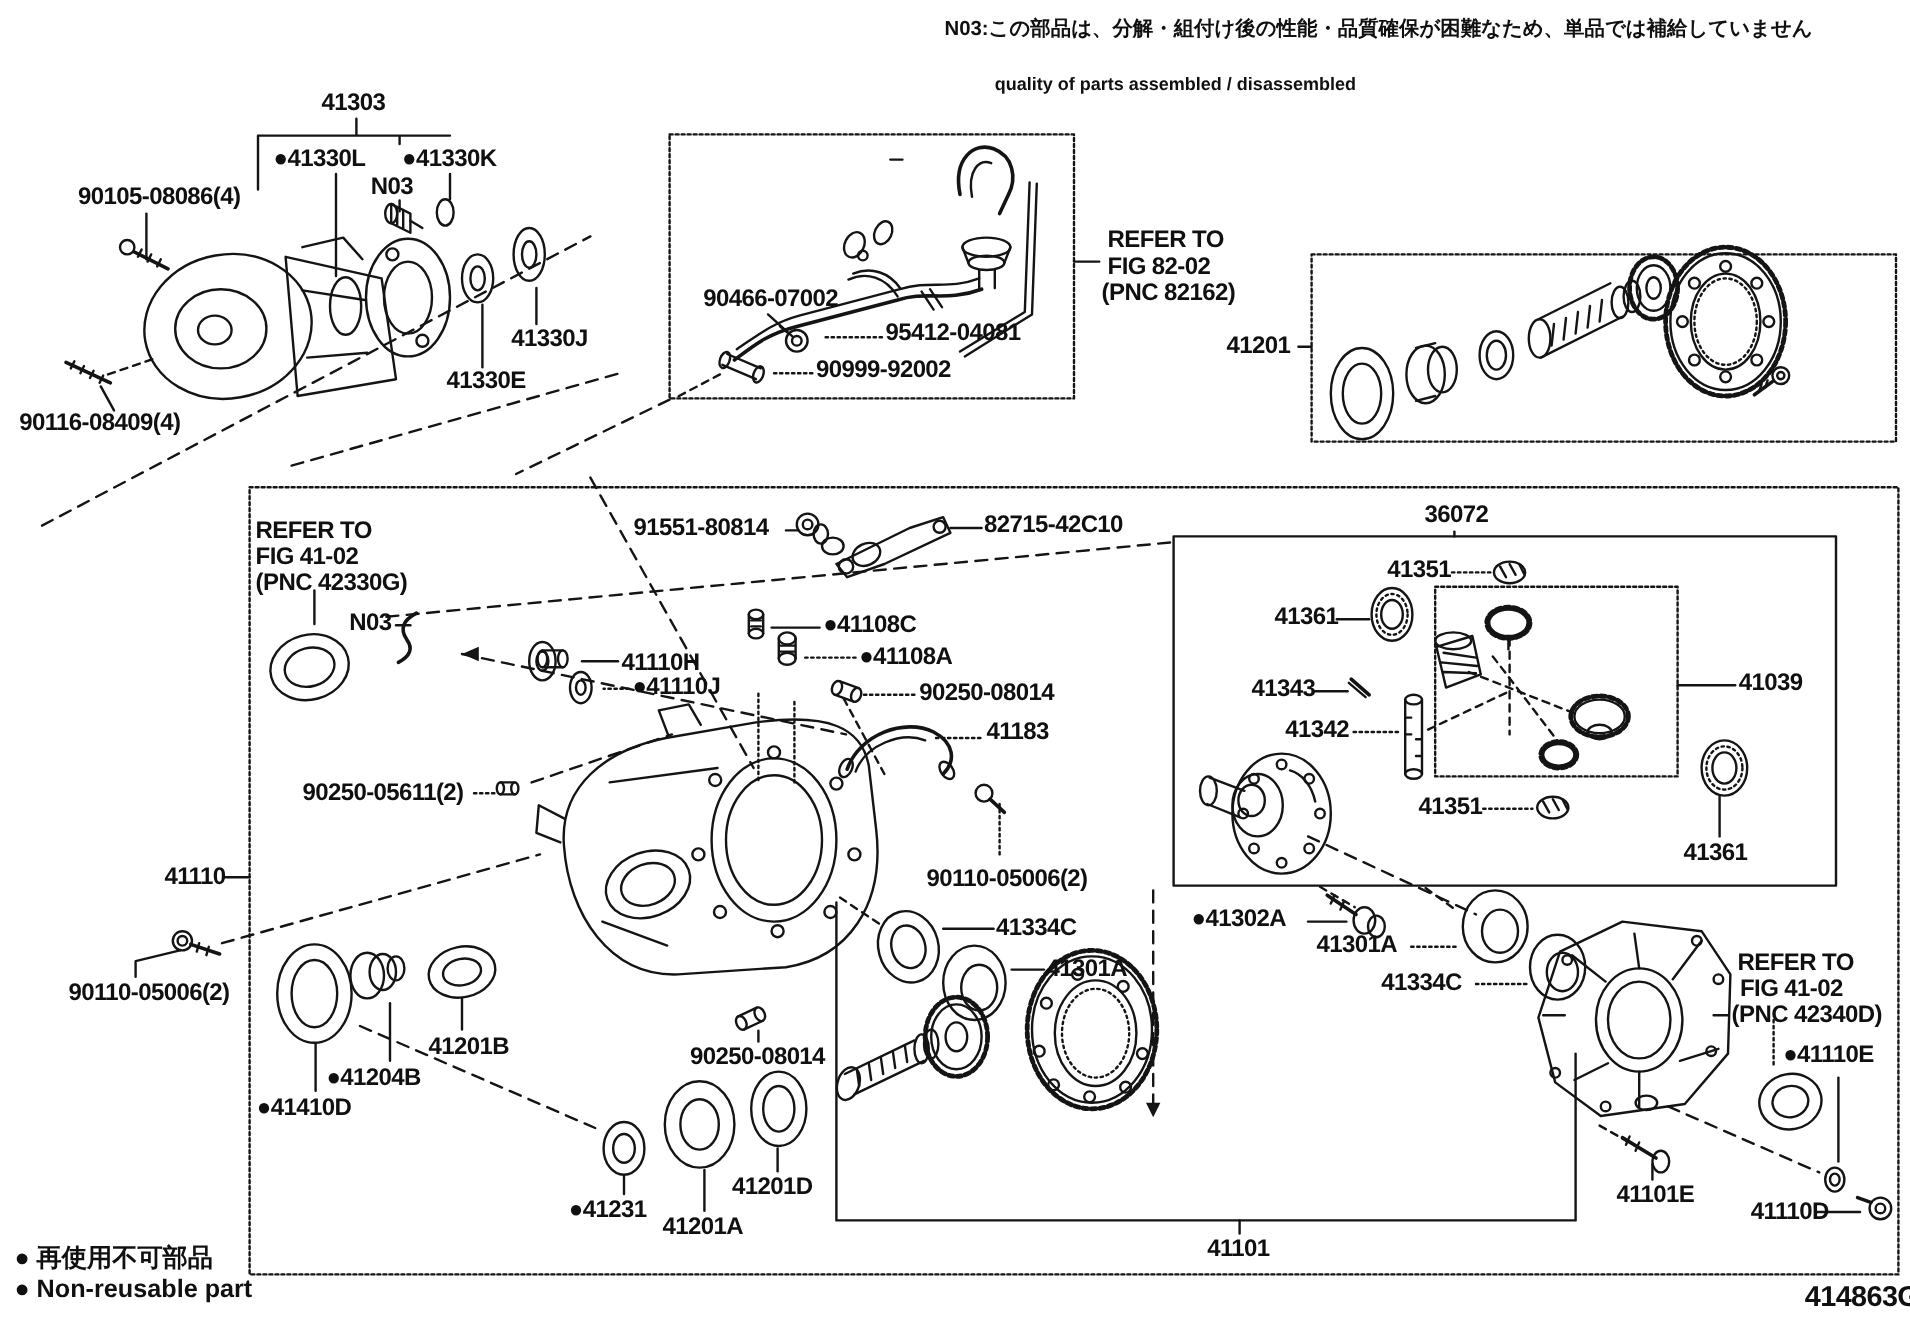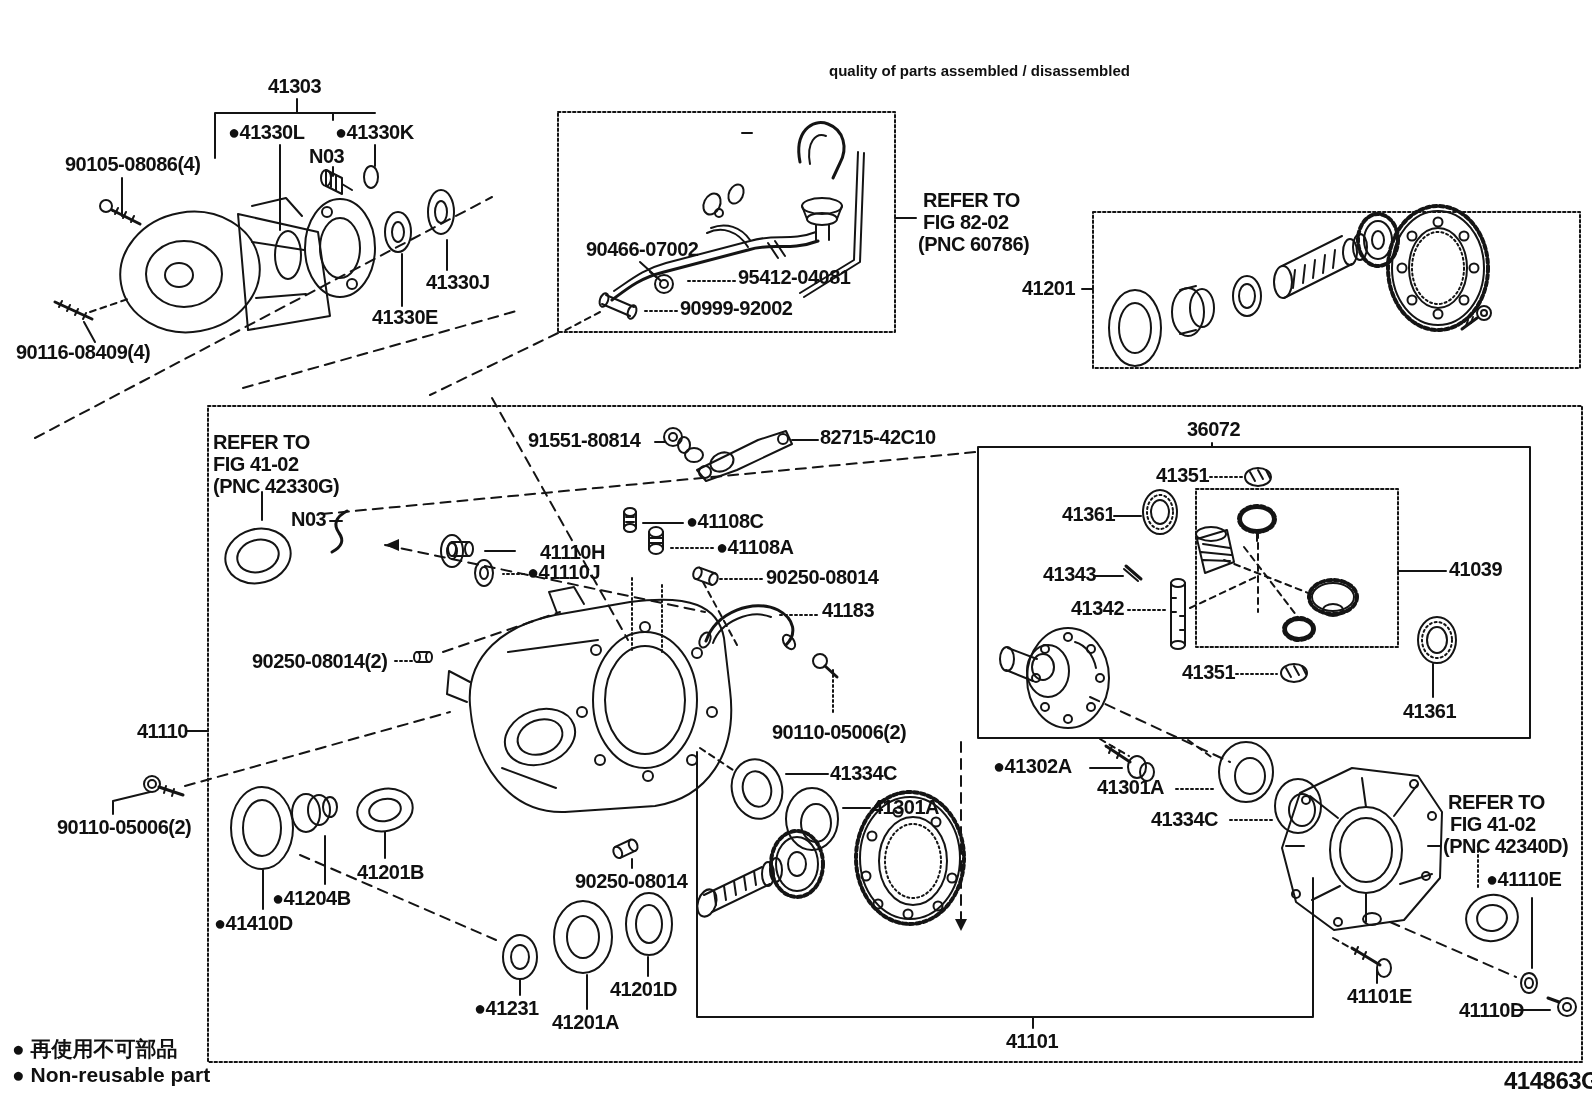--- a/index.html
+++ b/index.html
@@ -388,52 +388,53 @@
     <path d="M1197,539 L1227,530 L1234,562 L1205,573 Z M1203,544 L1230,548 M1201,552 L1231,555 M1203,560 L1230,561"></path>
     <ellipse cx="1211" cy="534" rx="15" ry="7"></ellipse>
     <ellipse class="teeth" cx="1333" cy="597" rx="24" ry="17"></ellipse>
         <ellipse cx="1333" cy="597" rx="21" ry="14"></ellipse>
     <ellipse cx="1333" cy="610" rx="10" ry="6"></ellipse>
     <ellipse class="teeth" cx="1299" cy="629" rx="15" ry="11"></ellipse>
         <ellipse cx="1299" cy="629" rx="13" ry="9"></ellipse>
   </g>
 </svg>
 
+  <div class="lbl note" style="left:787px;top:15px">N03:この部品は、分解・組付け後の性能・品質確保が困難なため、単品では補給していません</div>
   <div class="lbl note-en" style="left:829px;top:63px">quality of parts assembled / disassembled</div>
 
   <div class="lbl" style="left:268px;top:76px">41303</div>
   <div class="lbl" style="left:228px;top:122px">●41330L</div>
   <div class="lbl" style="left:335px;top:122px">●41330K</div>
   <div class="lbl" style="left:309px;top:146px">N03</div>
   <div class="lbl" style="left:65px;top:154px">90105-08086(4)</div>
   <div class="lbl" style="left:16px;top:342px">90116-08409(4)</div>
   <div class="lbl" style="left:426px;top:272px">41330J</div>
   <div class="lbl" style="left:372px;top:307px">41330E</div>
 
   <div class="lbl" style="left:586px;top:239px">90466-07002</div>
   <div class="lbl" style="left:738px;top:267px">95412-04081</div>
   <div class="lbl" style="left:680px;top:298px">90999-92002</div>
   <div class="lbl" style="left:923px;top:190px">REFER TO</div>
   <div class="lbl" style="left:923px;top:212px">FIG 82-02</div>
-  <div class="lbl" style="left:918px;top:234px">(PNC 60786)</div>
+  <div class="lbl" style="left:918px;top:234px">(PNC 82162)</div>
 
   <div class="lbl" style="left:1022px;top:278px">41201</div>
 
   <div class="lbl" style="left:213px;top:432px">REFER TO</div>
   <div class="lbl" style="left:213px;top:454px">FIG 41-02</div>
   <div class="lbl" style="left:213px;top:476px">(PNC 42330G)</div>
   <div class="lbl" style="left:291px;top:509px">N03</div>
   <div class="lbl" style="left:528px;top:430px">91551-80814</div>
   <div class="lbl" style="left:820px;top:427px">82715-42C10</div>
   <div class="lbl" style="left:686px;top:511px">●41108C</div>
-  <div class="lbl" style="left:540px;top:542px">41110H</div>
+  <div class="lbl" style="left:518px;top:542px">41110H</div>
   <div class="lbl" style="left:716px;top:537px">●41108A</div>
   <div class="lbl" style="left:527px;top:562px">●41110J</div>
   <div class="lbl" style="left:766px;top:567px">90250-08014</div>
-  <div class="lbl" style="left:252px;top:651px">90250-08014(2)</div>
+  <div class="lbl" style="left:252px;top:651px">90250-05611(2)</div>
   <div class="lbl" style="left:822px;top:600px">41183</div>
   <div class="lbl" style="left:137px;top:721px">41110</div>
   <div class="lbl" style="left:772px;top:722px">90110-05006(2)</div>
   <div class="lbl" style="left:57px;top:817px">90110-05006(2)</div>
   <div class="lbl" style="left:830px;top:763px">41334C</div>
   <div class="lbl" style="left:872px;top:797px">41301A</div>
   <div class="lbl" style="left:357px;top:862px">41201B</div>
   <div class="lbl" style="left:272px;top:888px">●41204B</div>
   <div class="lbl" style="left:214px;top:913px">●41410D</div>
   <div class="lbl" style="left:575px;top:871px">90250-08014</div>

